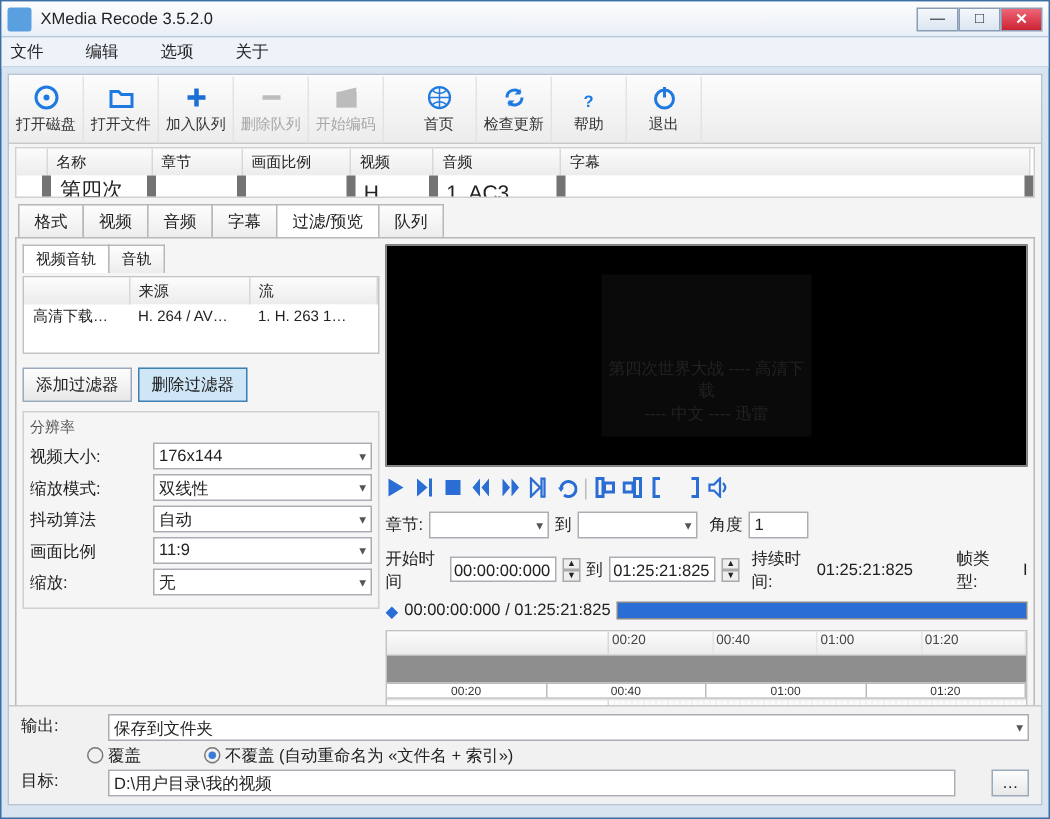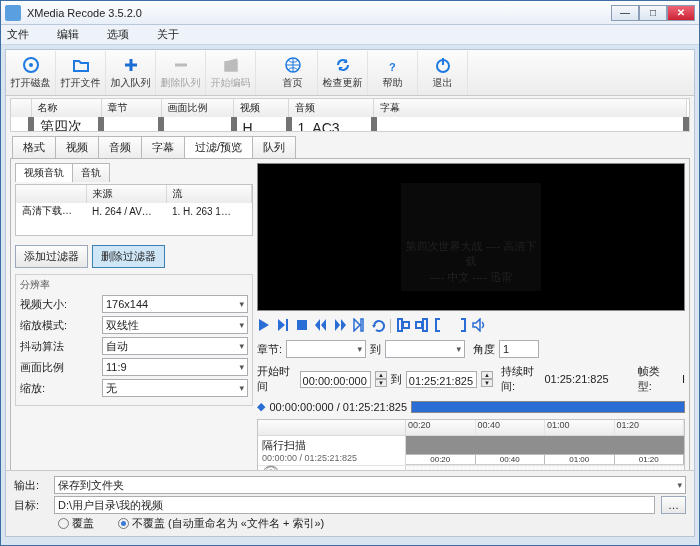--- a/index.html
+++ b/index.html
@@ -64,21 +64,21 @@
 .timeline .hdr-row .tcell{flex:1;display:flex}
 .timeline .tick{flex:1;border-right:1px solid #e4e4e4;font-size:9px;padding-left:2px;color:#444}
 .timeline .trow{display:flex;height:30px;border-bottom:1px solid #e4e4e4}
 .timeline .trow .lcell{width:148px;border-right:1px solid #d8d8d8;padding:2px 4px;font-size:10px}
 .timeline .trow .rcell{flex:1;background:repeating-linear-gradient(90deg,#fbfbfb,#fbfbfb 3px,#f2f2f2 3px,#f2f2f2 4px);position:relative;border-bottom:1px solid #ccc}
 .timeline .trow .rcell.gray{background:#8e8e8e}
 .timeline .ruler{position:absolute;bottom:0;left:0;right:0;height:10px;background:#fff;border-top:1px solid #bbb;display:flex}
 .timeline .ruler span{flex:1;border-right:1px solid #bbb;font-size:8px;text-align:center;color:#333}
 .eye{color:#999;font-size:14px}
 .bottom{position:absolute;bottom:0;left:0;right:0;padding:3px 8px;background:#f1f1f1;border-top:1px solid #c9c9c9}
-.brow{display:flex;align-items:center;gap:6px;margin:2px 0}
+.brow{display:flex;align-items:flex-start;gap:24px;margin:2px 0}
 .brow label{width:34px;font-size:11px}
 .brow .sel.full,.brow .inp.full{flex:1}
 .radio{display:flex;align-items:center;gap:3px;margin-right:18px}
 .radio .r{width:11px;height:11px;border:1px solid #777;border-radius:50%;display:flex;align-items:center;justify-content:center}
 .radio .r.on::after{content:"";width:5px;height:5px;background:#3a7bd5;border-radius:50%}
 </style>
 </head>
 <body>
 
 <div class="titlebar">
@@ -350,21 +350,20 @@
           <div class="hdr-row">
               <div class="lcell"></div>
               <div class="tcell">
             <div class="tick">00:20</div>
             <div class="tick">00:40</div>
             <div class="tick">01:00</div>
             <div class="tick">01:20</div>
           </div>
             </div>
           <div class="trow">
-            <div class="lcell"><div>隔行扫描</div><div style="font-size:9px;color:#666">00:00:00 / 01:25:21:825</div><span class="eye">👁</span></div>
             <div class="rcell gray">
                 <div class="ruler">
                   <span>00:20</span>
                   <span>00:40</span>
                   <span>01:00</span>
                   <span>01:20</span>
                 </div>
               </div>
           </div>
           <div class="trow">
@@ -383,29 +382,29 @@
     </div>
   </div>
 
   <div class="bottom">
     <div class="brow">
         <label>输出:</label>
         <div class="sel full">
           <span>保存到文件夹</span>
         </div>
       </div>
+    <div class="brow" style="padding-left:44px">
+      <div class="radio">
+          <div class="r"></div>
+          <span>覆盖</span>
+        </div>
+      <div class="radio">
+          <div class="r on"></div>
+          <span>不覆盖 (自动重命名为 «文件名 + 索引»)</span>
+        </div>
+    </div>
     <div class="brow">
         <label>目标:</label>
         <input class="inp full" value="D:\用户目录\我的视频" style="">
         <div class="btn" style="padding:2px 6px">…</div>
       </div>
-    <div class="brow" style="padding-left:44px">
-      <div class="radio">
-          <div class="r"></div>
-          <span>覆盖</span>
-        </div>
-      <div class="radio">
-          <div class="r on"></div>
-          <span>不覆盖 (自动重命名为 «文件名 + 索引»)</span>
-        </div>
-    </div>
   </div>
 </div>
 
 </body></html>

